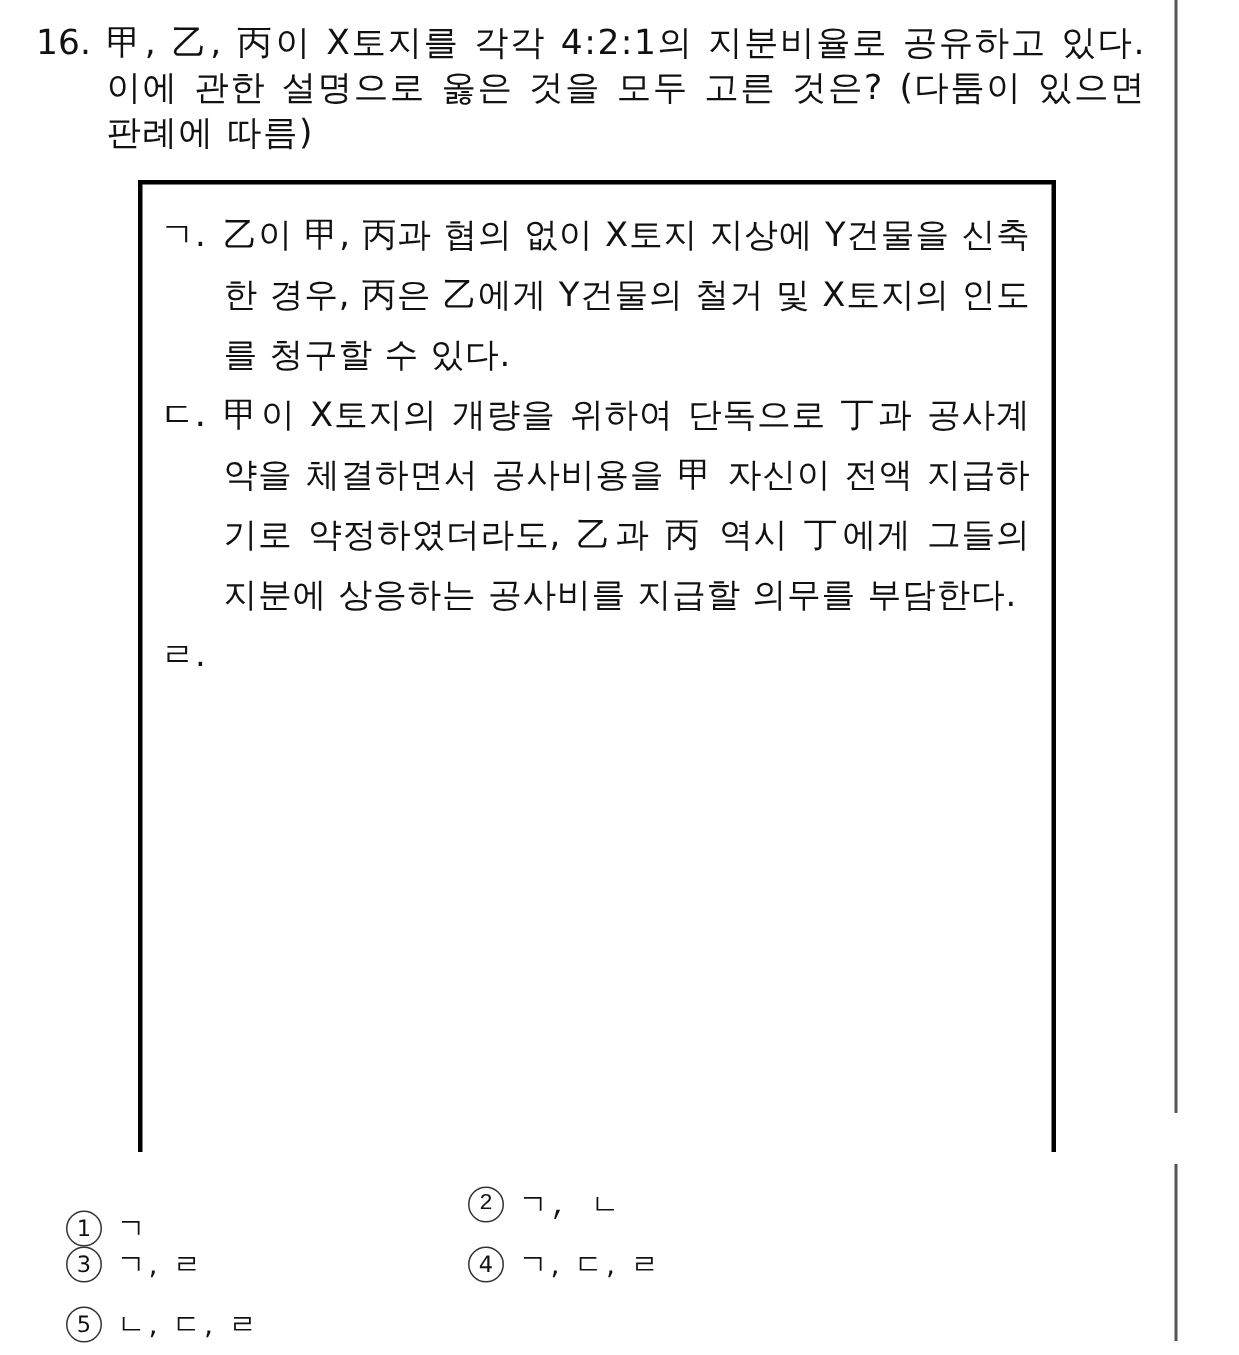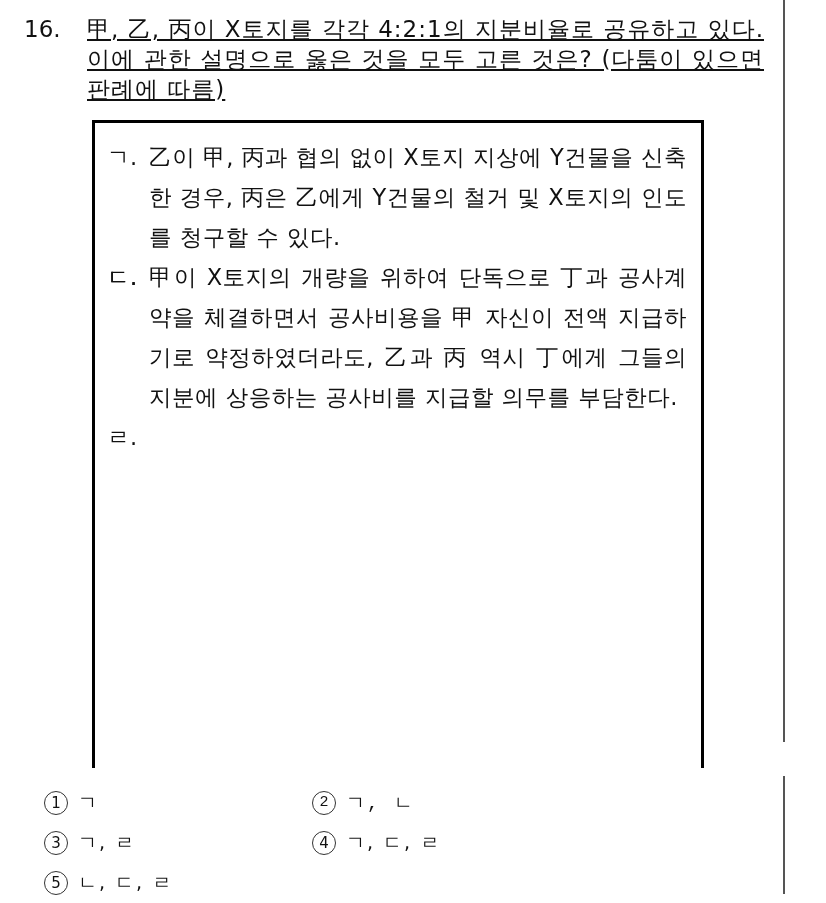--- a/index.html
+++ b/index.html
@@ -5,21 +5,21 @@
   html, body { margin:0; padding:0; background:#ffffff; }
   body { width:826px; height:903px; position:relative; overflow:hidden;
          font-family:"DejaVu Sans", sans-serif; color:#111; }
   .vrule { position:absolute; left:783px; width:2px; background:#555; }
   .vrule.top { top:0; height:742px; }
   .vrule.bot { top:776px; height:118px; }
 
   .question { position:absolute; left:24px; top:14px; width:740px;
               font-size:23px; line-height:30px; }
   .q-num { position:absolute; left:0; top:0; }
-  .q-text { margin-left:63px; text-align:justify; letter-spacing:1px;text-decoration:underline; }
+  .q-text { margin-left:47px; text-align:justify; letter-spacing:1px; }
 
   .box { position:absolute; left:92px; top:120px; width:606px; height:645px;
          border-left:3px solid #000; border-right:3px solid #000; border-top:3px solid #000; }
   .items { position:absolute; left:12px; top:14px; width:580px;
            font-size:22.5px; line-height:40px; letter-spacing:0.5px; }
   .item { position:relative; padding-left:42px; text-align:justify; }
   .item-mark { position:absolute; left:0; top:0; }
 
   .choices { position:absolute; left:44px; top:790px; font-size:19px; }
   .choice { position:absolute; white-space:nowrap; }
@@ -51,21 +51,21 @@
       <span class="item-mark">ㄷ.</span>
       <span>甲이 X토지의 개량을 위하여 단독으로 丁과 공사계약을 체결하면서 공사비용을 甲 자신이 전액 지급하기로 약정하였더라도, 乙과 丙 역시 丁에게 그들의 지분에 상응하는 공사비를 지급할 의무를 부담한다.</span>
     </div>
     <div class="item">
       <span class="item-mark">ㄹ.</span>
     </div>
   </div>
 </div>
 
 <div class="choices">
-  <div class="choice" style="left:0; top:0;">
+  <div class="choice" style="left:0; top:16px;">
     <span class="num">1</span><span class="ans">ㄱ</span>
   </div>
   <div class="choice" style="left:268px; top:0;font-family:Liberation Mono, monospace;">
     <span class="num">2</span><span class="ans">ㄱ, ㄴ</span>
   </div>
   <div class="choice" style="left:0; top:40px;">
     <span class="num">3</span><span class="ans">ㄱ, ㄹ</span>
   </div>
   <div class="choice" style="left:268px; top:40px;">
     <span class="num">4</span><span class="ans">ㄱ, ㄷ, ㄹ</span>

